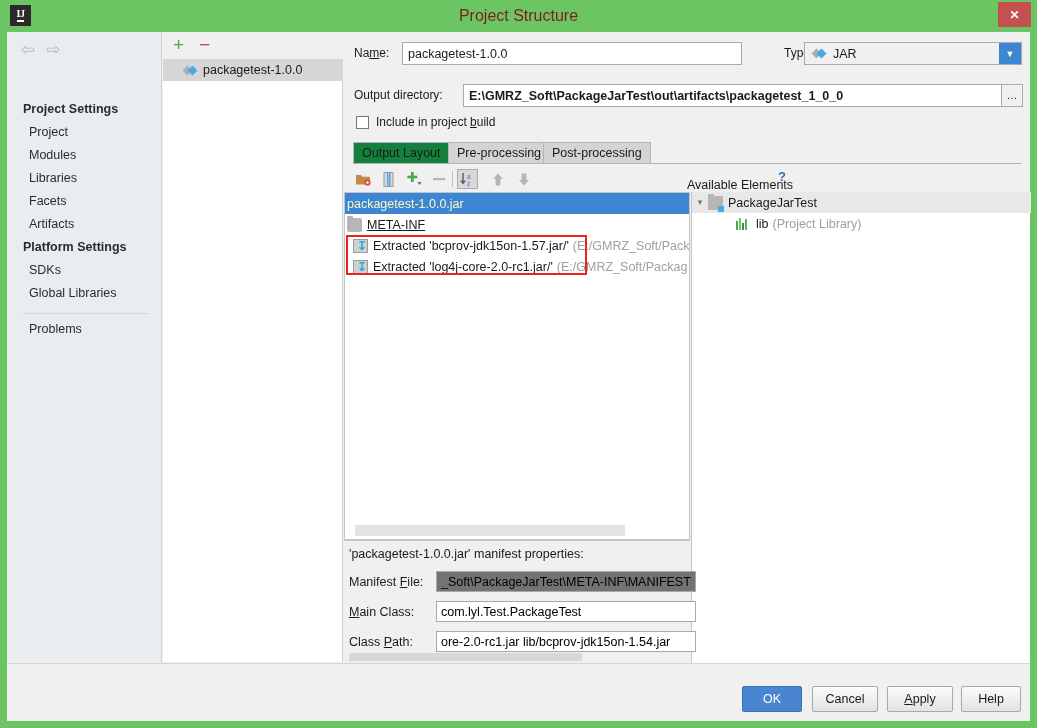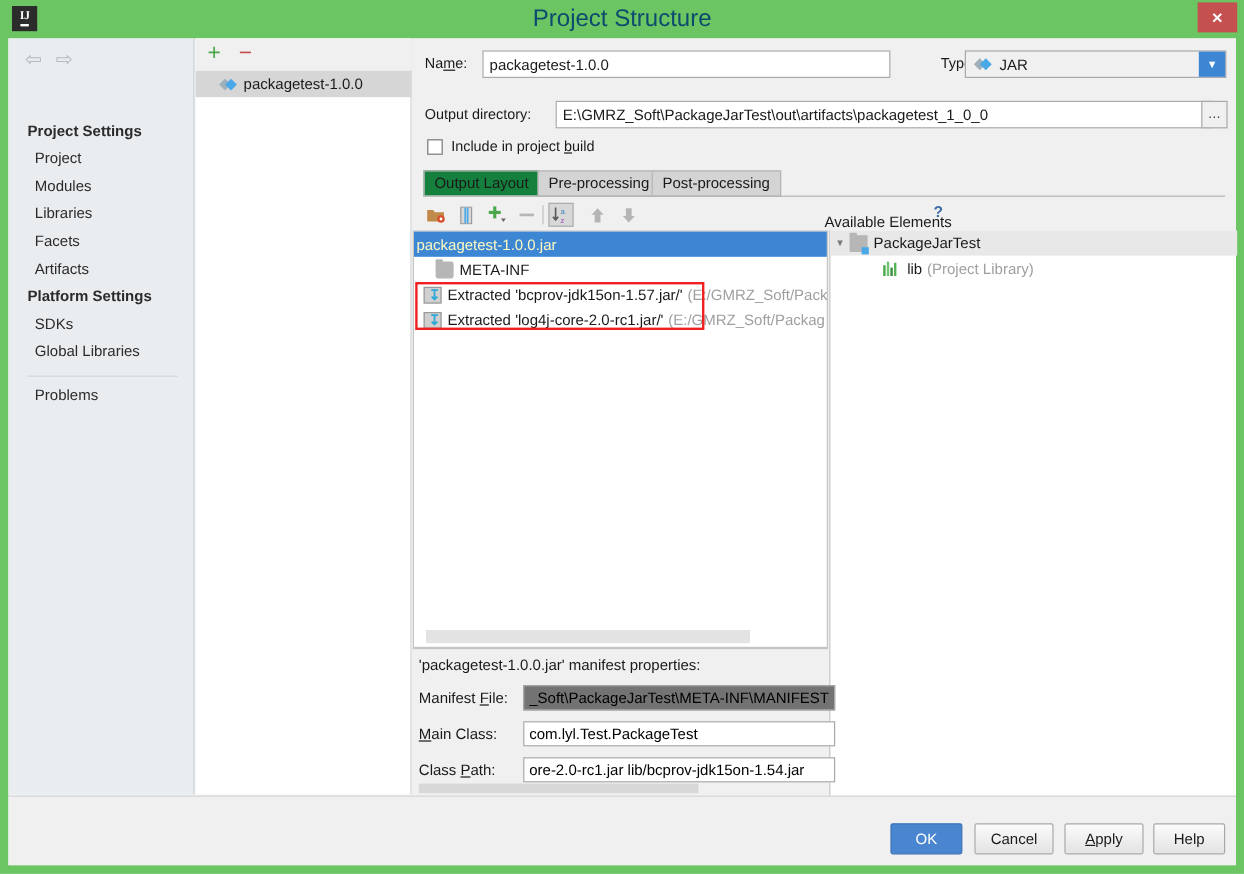--- a/index.html
+++ b/index.html
@@ -31,21 +31,21 @@
   }
   #app-icon .ij {
     color: #ffffff; font-size: 10px; font-weight: bold;
     font-family: "Liberation Serif", serif;
     letter-spacing: -0.5px; line-height: 1;
     border-bottom: 2px solid #ffffff; padding-bottom: 1px;
   }
   #title-text {
     position: absolute; left: 0; top: 0; width: 1037px; height: 32px;
     line-height: 32px; text-align: center;
-    font-size: 20px; color: #0c4a6e;
+    font-size: 16px; color: #7f1d1d;
   }
   #close-btn {
     position: absolute; right: 6px; top: 2px;
     width: 33px; height: 25px;
     background: #c4504f;
     color: #ffffff; font-size: 12px; font-weight: bold;
     display: flex; align-items: center; justify-content: center;
     cursor: pointer;
   }
 
@@ -145,21 +145,21 @@
     display: flex; align-items: center; cursor: pointer;
   }
   #type-combo .diamond-icon { margin-left: 8px; margin-right: 7px; }
   #type-combo .combo-arrow {
     position: absolute; right: 0; top: 0; width: 22px; height: 21px;
     background: #3c86d4; color: #ffffff;
     display: flex; align-items: center; justify-content: center;
     font-size: 9px;
   }
   #outdir-label { left: 10px; top: 56px; }
-  #outdir-field { left: 119px; top: 52px; width: 548px; height: 23px; }
+  #outdir-field { left: 119px; top: 52px; width: 548px; height: 23px; font-weight: bold; }
   #outdir-browse {
     position: absolute; left: 657px; top: 52px; width: 22px; height: 23px;
     background: #f0f0f0; border: 1px solid #a9a9a9;
     display: flex; align-items: center; justify-content: center;
     font-size: 11px; color: #333; cursor: pointer; line-height: 1;
   }
 
   
   .cbox {
     position: absolute; width: 13px; height: 13px;
@@ -462,21 +462,21 @@
         </div>
       </div>
 
       <div id="avail-label">Available Elements</div>
       <div id="avail-help">?</div>
 
       <div id="tree-panel">
         <div class="tnode sel" style="padding-left:2px;">
           <span>packagetest-1.0.0.jar</span>
         </div>
-        <div class="tnode" style="padding-left:18px;">
+        <div class="tnode" style="padding-left:2px;text-decoration:underline;">
           <span class="ico ico-folder"></span>
           <span>META-INF</span>
         </div>
         <div class="tnode" style="padding-left:8px;">
           <span class="ico ico-jar">
               <span class="arr">↧</span>
             </span>
           <span>Extracted 'bcprov-jdk15on-1.57.jar/'</span>
           <span class="gray" style="margin-left:4px;">(E:/GMRZ_Soft/Pack</span>
         </div>

